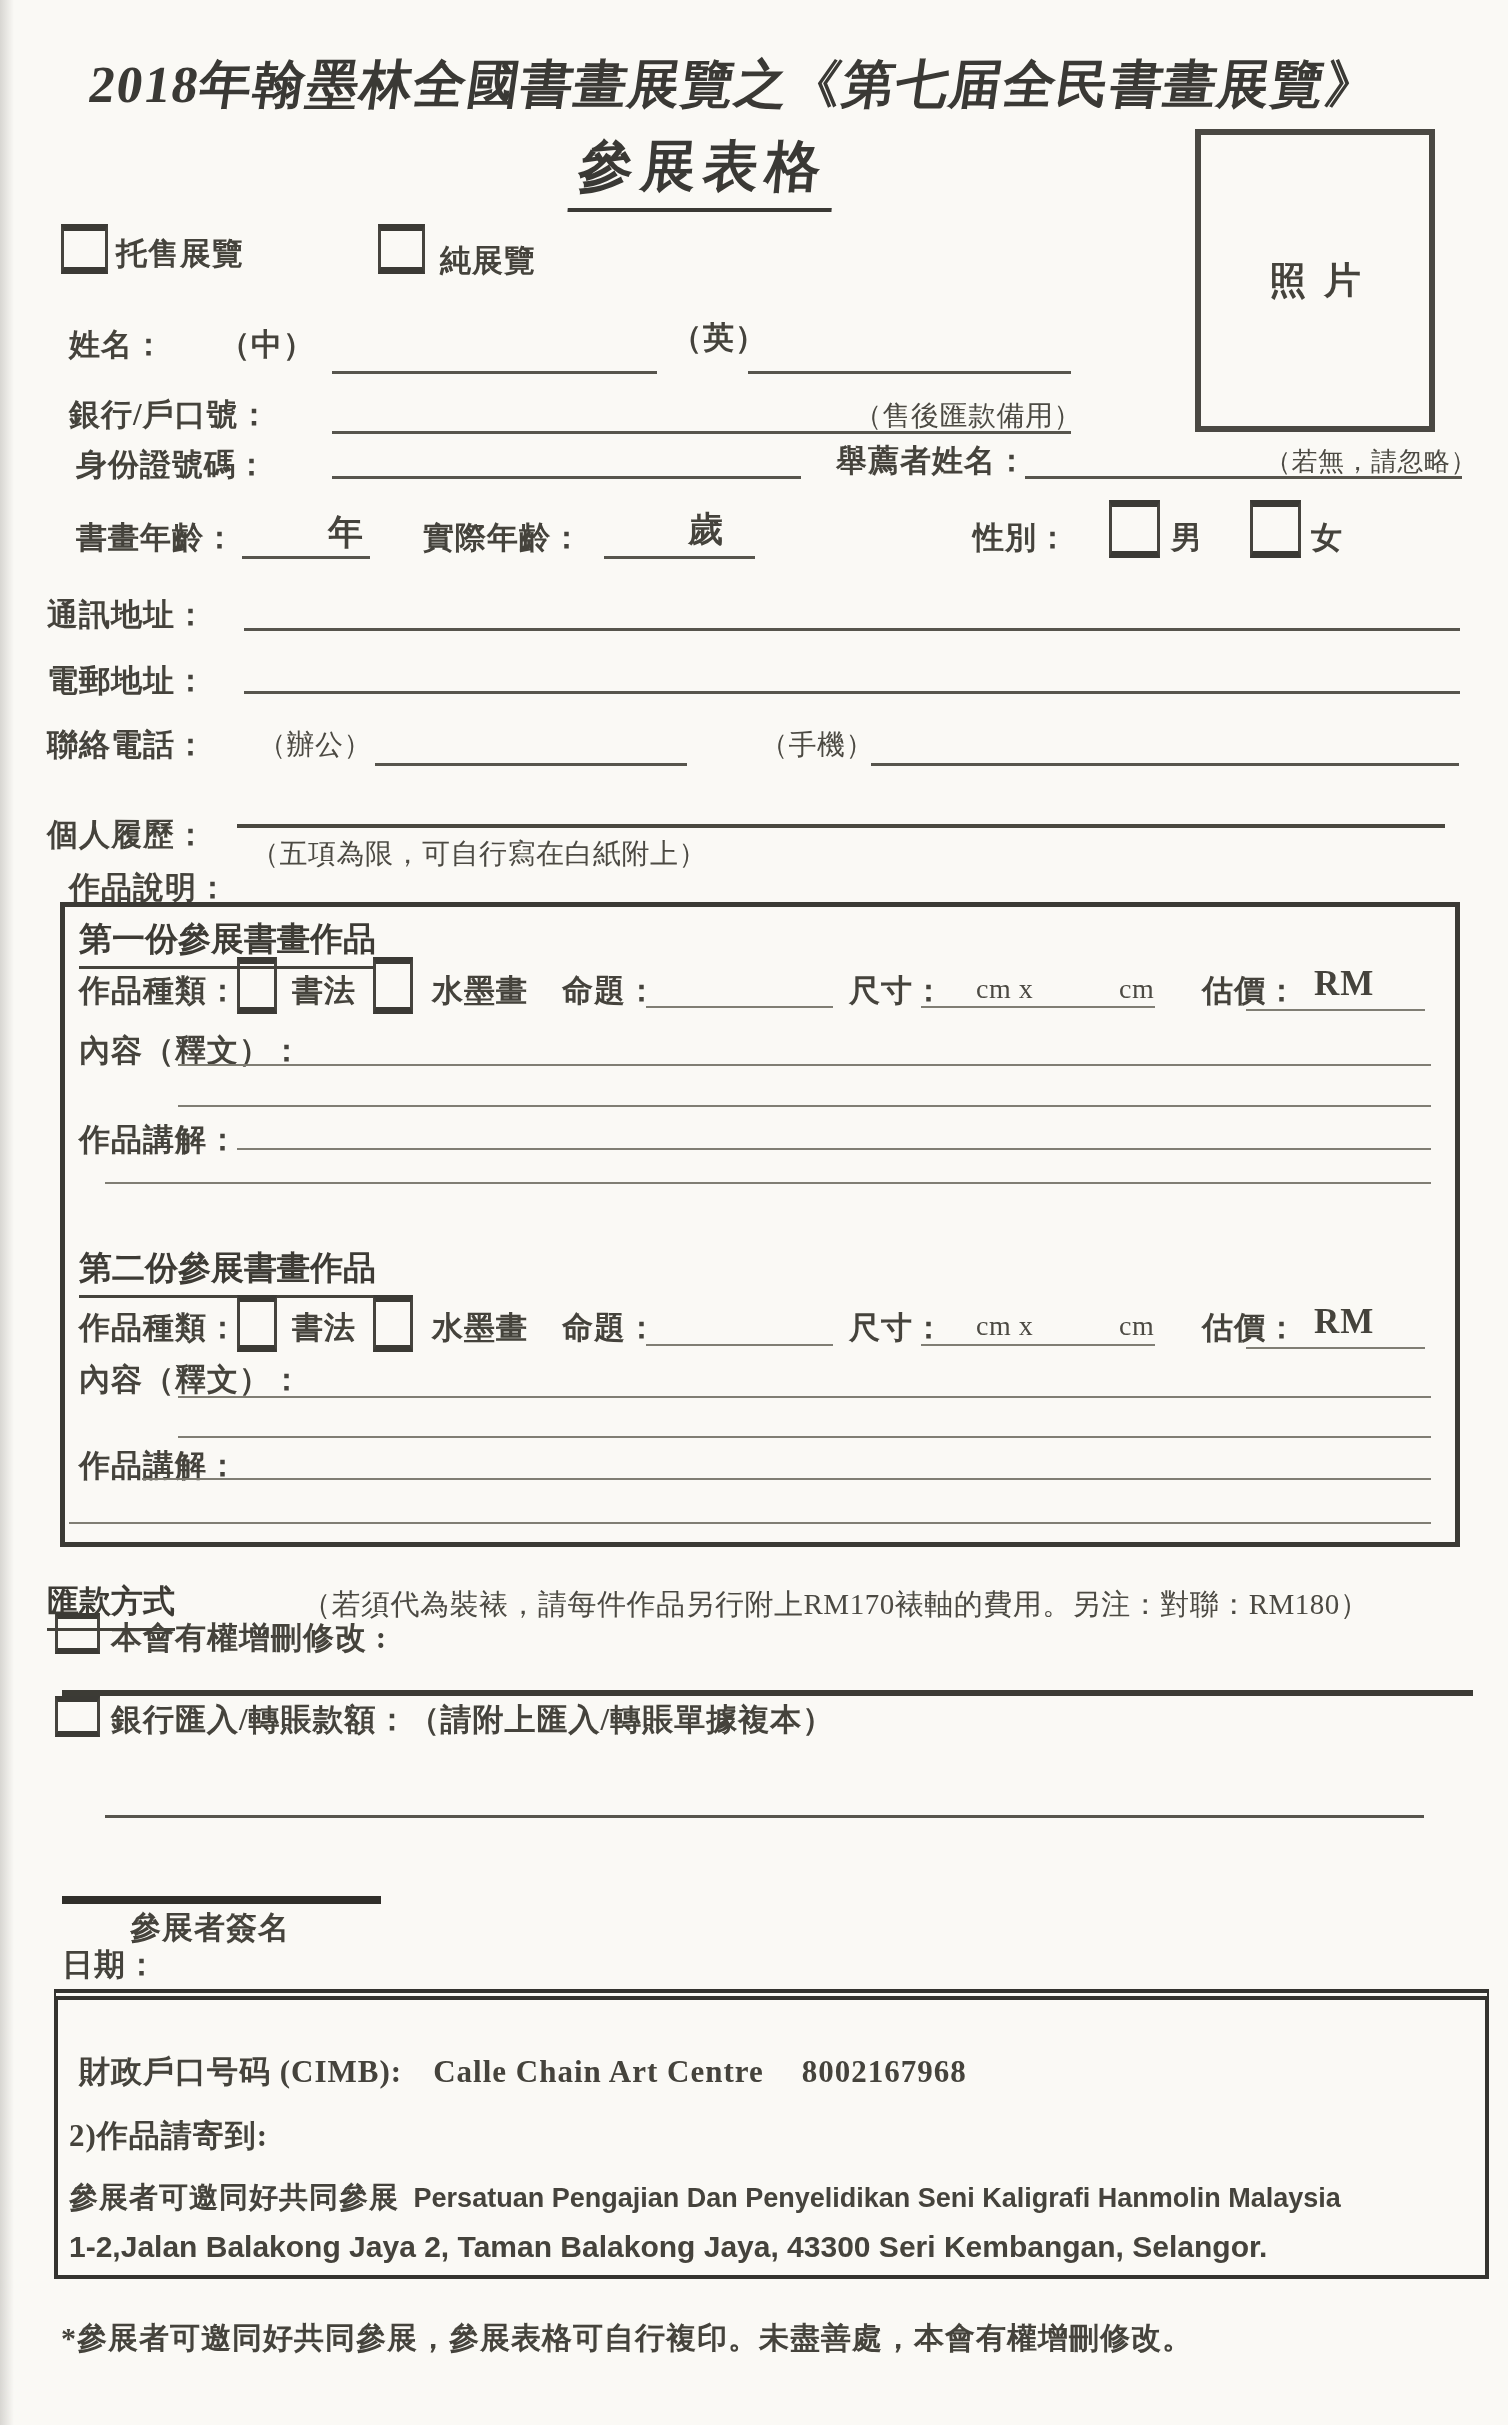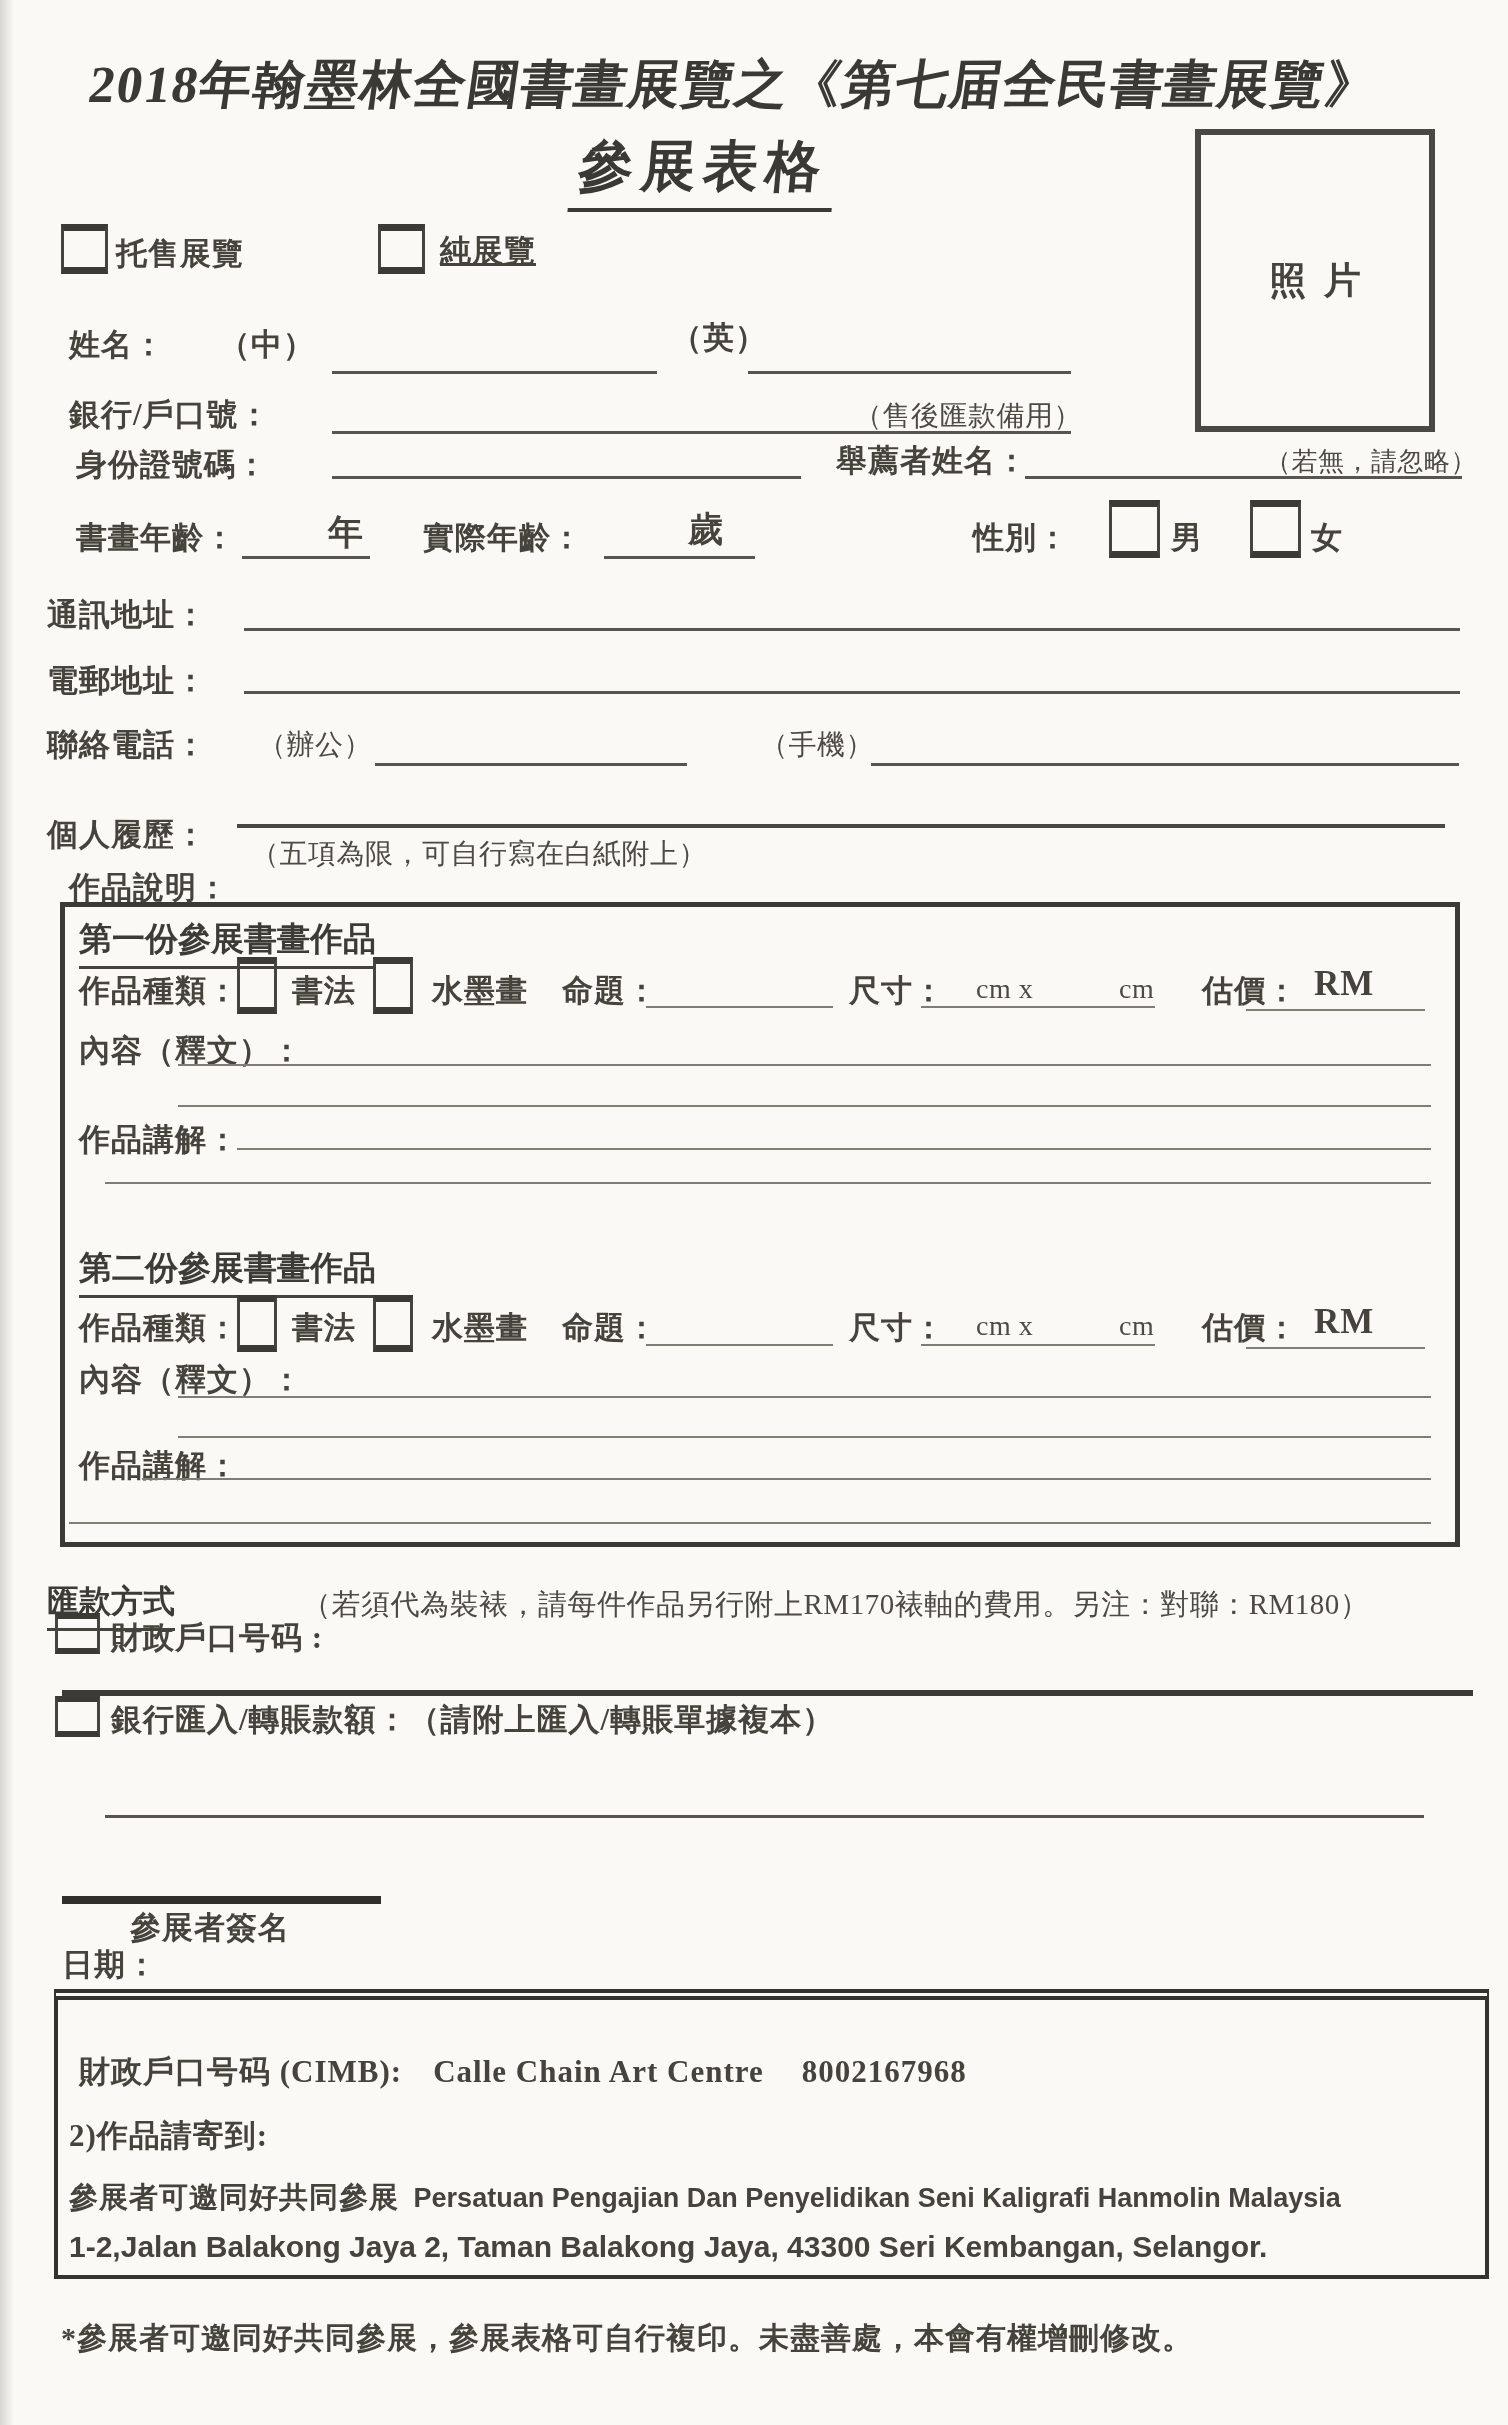--- a/index.html
+++ b/index.html
@@ -73,21 +73,21 @@
     <span class="subtitle">參展表格</span>
   </div>
 
   <div class="photo">
     <span>照片</span>
   </div>
 
   <div class="cb top" style="left:61px; top:224px;"></div>
   <div class="abs lbl" style="left:116px; top:233px;">托售展覽</div>
   <div class="cb top" style="left:378px; top:224px;"></div>
-  <div class="abs lbl" style="left:440px; top:230px;text-decoration:underline;">純展覽</div>
+  <div class="abs lbl" style="left:440px; top:240px;">純展覽</div>
 
   <div class="abs lbl" style="left:69px; top:324px;">姓名：</div>
   <div class="abs lbl" style="left:219px; top:324px;">（中）</div>
   <div class="ln" style="left:332px; top:371px; width:325px;"></div>
   <div class="abs lbl" style="left:671px; top:317px;">（英）</div>
   <div class="ln" style="left:748px; top:371px; width:323px;"></div>
 
   <div class="abs lbl" style="left:69px; top:394px;">銀行/戶口號：</div>
   <div class="abs note" style="left:854px; top:397px;">（售後匯款備用）</div>
   <div class="ln" style="left:332px; top:431px; width:739px;"></div>
@@ -167,21 +167,21 @@
   <div class="abs lbl" style="left:79px; top:1359px;">內容（釋文）：</div>
   <div class="ln-thin" style="left:178px; top:1396px; width:1253px;"></div>
   <div class="ln-thin" style="left:178px; top:1436px; width:1253px;"></div>
   <div class="abs lbl" style="left:79px; top:1445px;">作品講解：</div>
   <div class="ln-thin" style="left:142px; top:1478px; width:1289px;"></div>
   <div class="ln-thin" style="left:69px; top:1522px; width:1362px;"></div>
 
   <div class="abs secH" style="left:47px; top:1580px; font-size:32px;">匯款方式</div>
   <div class="abs note" style="left:302px; top:1585px; font-size:29px;">（若須代為裝裱，請每件作品另行附上RM170裱軸的費用。另注：對聯：RM180）</div>
   <div class="cb pay" style="left:55px; top:1613px;"></div>
-  <div class="abs lbl" style="left:111px; top:1617px;">財政戶口号码 :</div>
+  <div class="abs lbl" style="left:111px; top:1617px;">本會有權增刪修改 :</div>
   <div class="ln-thick" style="left:62px; top:1690px; width:1411px;"></div>
   <div class="cb pay" style="left:55px; top:1696px;"></div>
   <div class="abs lbl" style="left:111px; top:1699px;">銀行匯入/轉賬款額：（請附上匯入/轉賬單據複本）</div>
   <div class="ln" style="left:105px; top:1815px; width:1319px;"></div>
 
   <div class="ln-sig" style="left:62px; top:1896px; width:319px;"></div>
   <div class="abs lbl" style="left:130px; top:1907px;">參展者簽名</div>
   <div class="abs lbl" style="left:62px; top:1944px;">日期：</div>
 
   <div class="infobox"></div>

